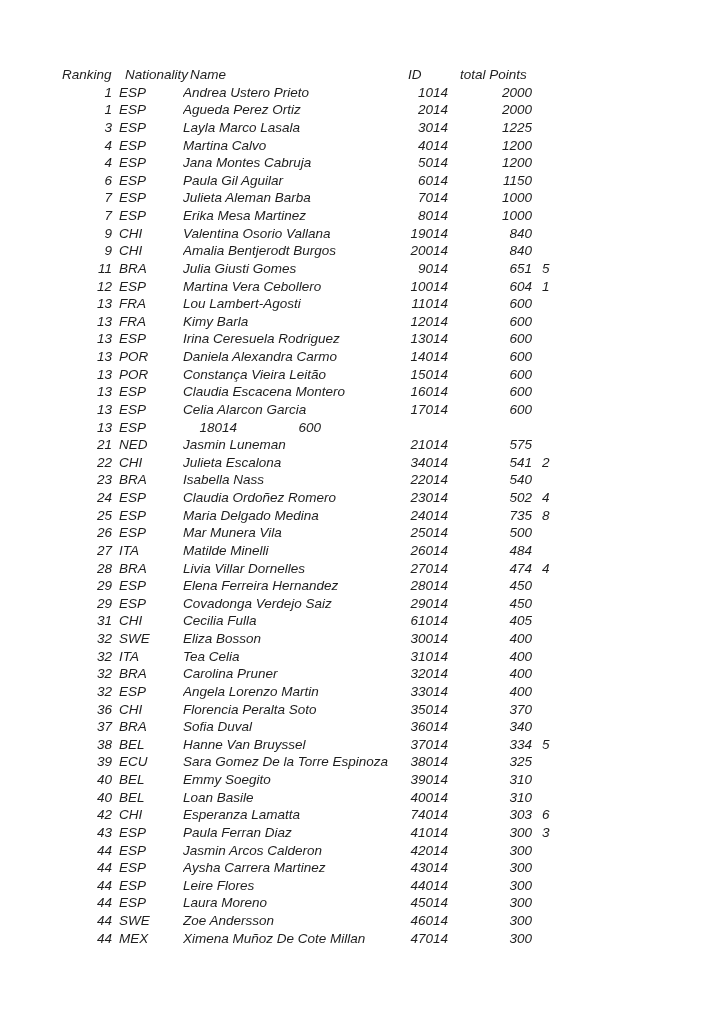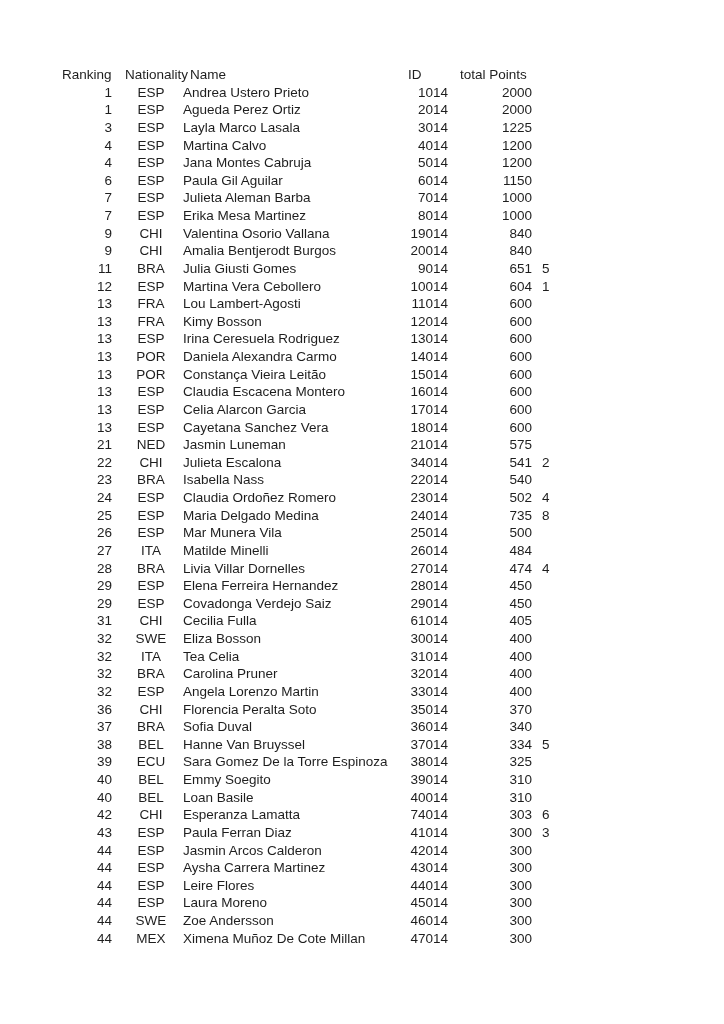--- a/index.html
+++ b/index.html
@@ -15,30 +15,31 @@
     overflow: hidden;
     font-family: "Liberation Sans", sans-serif;
     font-size: 13.5px;
     color: #1e1e1e;
   }
   .ranking-table {
     position: absolute;
     top: 66px;
     left: 0;
     width: 636px;
+    font-style: italic;
   }
   .trow {
     display: flex;
     height: 17.63px;
     line-height: 17.63px;
     white-space: nowrap;
   }
   
   .c-rank   { width: 112px; text-align: right; }
-  .c-nat    { margin-left: 7px;  width: 64px;  text-align: center; }
+  .c-nat    { margin-left: 7px;  width: 64px;  text-align: left; }
   .c-name   {  width: 211px; text-align: left; overflow: hidden; }
   .c-id     { width: 54px;  text-align: right; }
   .c-points { width: 84px;  text-align: right; }
   .c-extra  { margin-left: 10px; width: 40px; text-align: left; }
   
   .header-row {
     position: relative;
     height: 17.63px;
     line-height: 17.63px;
   }
@@ -175,21 +176,21 @@
     <span class="c-nat">FRA</span>
     <span class="c-name">Lou Lambert-Agosti</span>
     <span class="c-id">11014</span>
     <span class="c-points">600</span>
     <span class="c-extra"></span>
   </div>
 
   <div class="trow">
     <span class="c-rank">13</span>
     <span class="c-nat">FRA</span>
-    <span class="c-name">Kimy Bosson</span>
+    <span class="c-name">Kimy Barla</span>
     <span class="c-id">12014</span>
     <span class="c-points">600</span>
     <span class="c-extra"></span>
   </div>
 
   <div class="trow">
     <span class="c-rank">13</span>
     <span class="c-nat">ESP</span>
     <span class="c-name">Irina Ceresuela Rodriguez</span>
     <span class="c-id">13014</span>
@@ -229,21 +230,20 @@
     <span class="c-nat">ESP</span>
     <span class="c-name">Celia Alarcon Garcia</span>
     <span class="c-id">17014</span>
     <span class="c-points">600</span>
     <span class="c-extra"></span>
   </div>
 
   <div class="trow">
     <span class="c-rank">13</span>
     <span class="c-nat">ESP</span>
-    <span class="c-name">Cayetana Sanchez Vera</span>
     <span class="c-id">18014</span>
     <span class="c-points">600</span>
     <span class="c-extra"></span>
   </div>
 
   <div class="trow">
     <span class="c-rank">21</span>
     <span class="c-nat">NED</span>
     <span class="c-name">Jasmin Luneman</span>
     <span class="c-id">21014</span>

